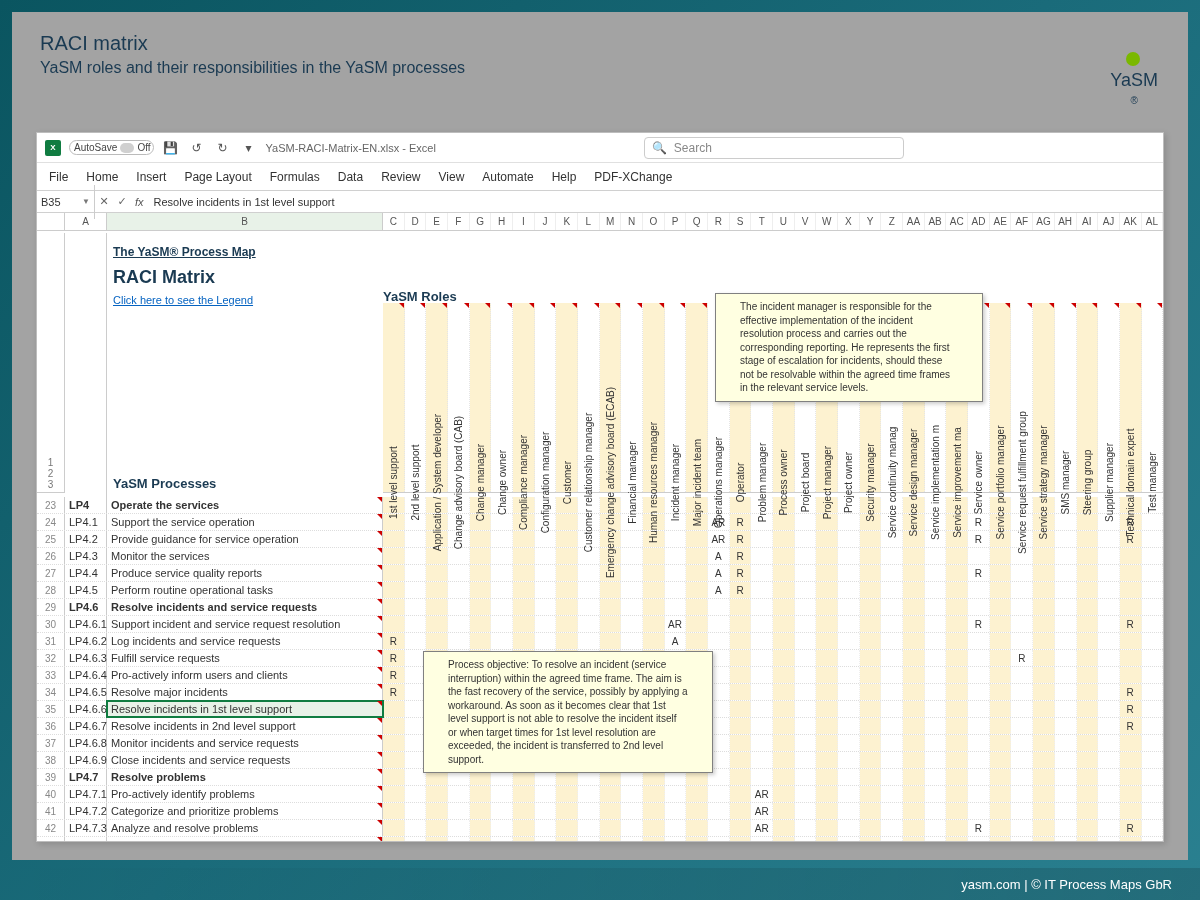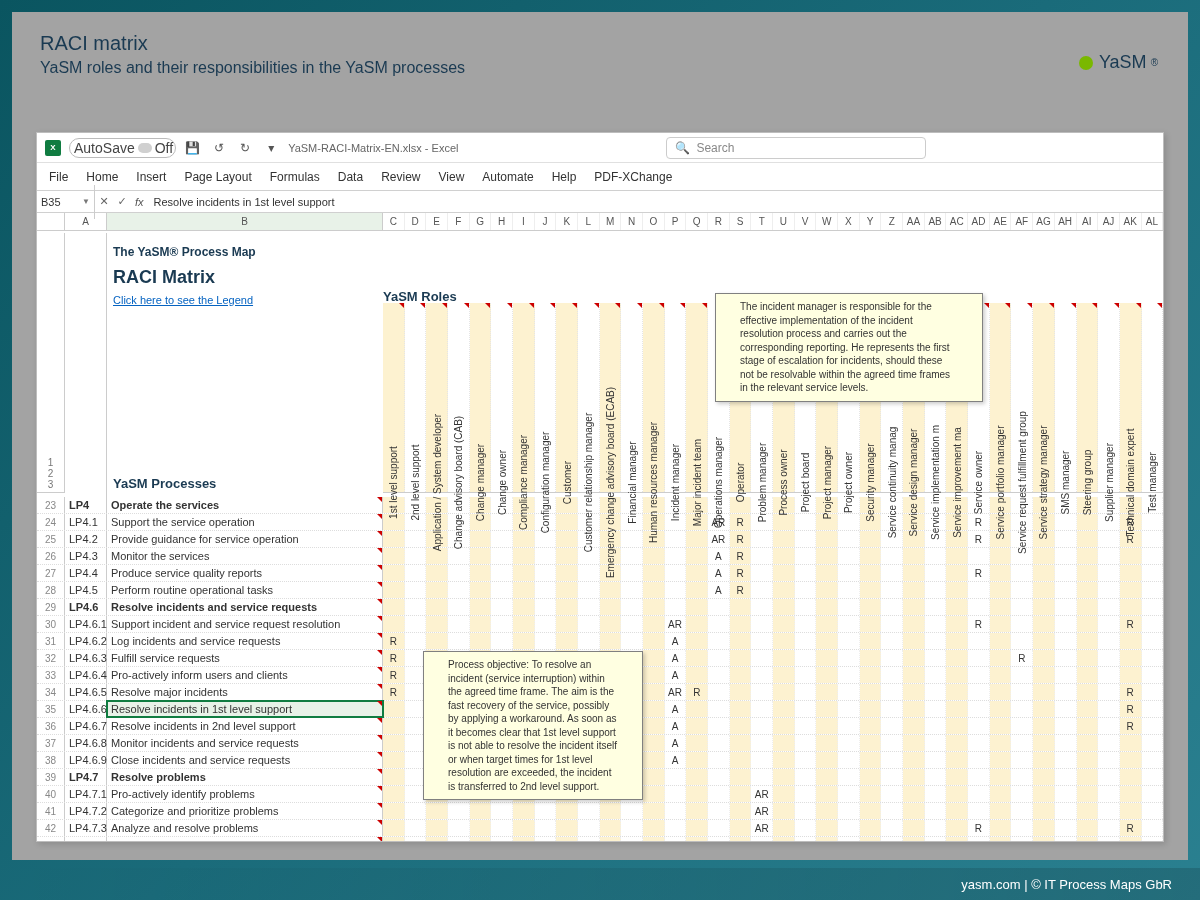--- a/index.html
+++ b/index.html
@@ -31,20 +31,21 @@
     font-size: 16px;
     font-weight: 400;
     margin-top: 4px;
   }
   .logo {
     position: absolute;
     right: 30px; top: 40px;
     display: flex; align-items: center; gap: 4px;
     font-size: 18px;
     color: #1a3a52;
+    flex-direction: column;
   }
   .logo .dot {
     width: 14px; height: 14px; border-radius: 50%;
     background: #7ab800;
     position: relative;
     margin-right:2px;
   }
   .logo .reg { font-size: 10px; vertical-align: super; }
   
   .excel-frame {
@@ -69,21 +70,21 @@
     width: 16px; height: 16px;
     background: #107c41;
     color: #fff; font-size: 8px; font-weight: bold;
     display: flex; align-items: center; justify-content: center;
     border-radius: 2px;
   }
   .autosave {
     display: flex; align-items: center; gap: 3px;
     border: 1px solid #bbb; border-radius: 10px;
     padding: 1px 2px 1px 4px;
-    font-size: 14px;
+    font-size: 10px;
   }
   .autosave .knob { width: 14px; height: 10px; border-radius: 8px; background: #d0d0d0; position: relative; }
   .qa-btn {
     width: 18px; height: 18px; display: flex; align-items: center; justify-content: center;
     font-size: 12px; color: #555; cursor: default;
   }
   .qa-save { color: #9b59b6; }
   .titlebar .doc-title { color: #666; font-size: 11px; }
   .searchbar {
     margin-left: 200px;
@@ -143,21 +144,21 @@
     overflow:hidden;
   }
   .sheet { position:relative; }
   
   .toprows{display:flex;}
   .topleft{width:346px;display:flex;}
   .topleft .rownums{width:28px;display:flex;flex-direction:column;}
   .topleft .rownums div{height:260px;border-right:1px solid #ccc;border-bottom:1px solid #ccc;font-size:10px;color:#777;display:flex;align-items:flex-end;justify-content:center;padding-bottom:2px;}
   .topleft .a-col{width:42px;border-right:1px solid #ccc;}
   .topleft .b-col{width:276px;padding:6px;}
-  .b-col .map-title{color:#1a3a52;font-size:12px;font-weight:600;margin-top:6px;}
+  .b-col .map-title{color:#1a3a52;font-size:12px;font-weight:600;margin-top:6px;text-decoration:underline;}
   .b-col .raci-title{color:#1a3a52;font-size:18px;font-weight:700;margin-top:8px;}
   .b-col .legend-link{color:#0563c1;text-decoration:underline;font-size:11px;margin-top:6px;cursor:default;}
   .b-col .proc-hdr{color:#1a3a52;font-size:13px;font-weight:700;margin-top:170px;}
   .roleblock{flex:1;position:relative;border-bottom:1px solid #ccc;height:260px;}
   .roles-title{position:absolute;left:0;top:56px;color:#1a3a52;font-size:13px;font-weight:700;}
   .roles-row{position:absolute;left:0;right:0;bottom:0;top:70px;display:flex;}
   .role-col{flex:1;position:relative;border-right:1px dotted #e5e5e5;}
   .role-col:nth-child(odd){background:#fdf2d0;}
   .role-col .rmark{position:absolute;top:0;right:0;width:0;height:0;border-left:5px solid transparent;border-top:5px solid #c00;}
   .role-col .vtxt{
@@ -181,21 +182,21 @@
   .row.greyed{color:#bbb;}
   
   .row .b{position:relative;}
   .row .b::after{content:"";position:absolute;top:0;right:0;border-left:5px solid transparent;border-top:5px solid #c00;}
   
   .tooltip{
     position:absolute;background:#ffffe1;border:1px solid #808080;
     font-size:10px;color:#333;padding:6px 24px;line-height:1.35;
     box-shadow:2px 2px 4px rgba(0,0,0,0.2);
   }
-  .tt1{left:386px;top:418px;width:220px;}
+  .tt1{left:386px;top:418px;width:290px;}
   .tt2{left:678px;top:60px;width:268px;}
   
   .footer{
     position:absolute;left:0;right:0;bottom:0;height:32px;
     display:flex;align-items:center;justify-content:flex-end;
     padding-right:28px;color:#fff;font-size:13px;
     background: linear-gradient(90deg, rgba(0,0,0,0) 0%, rgba(0,0,0,0.15) 100%);
   }
 </style>
 </head>

